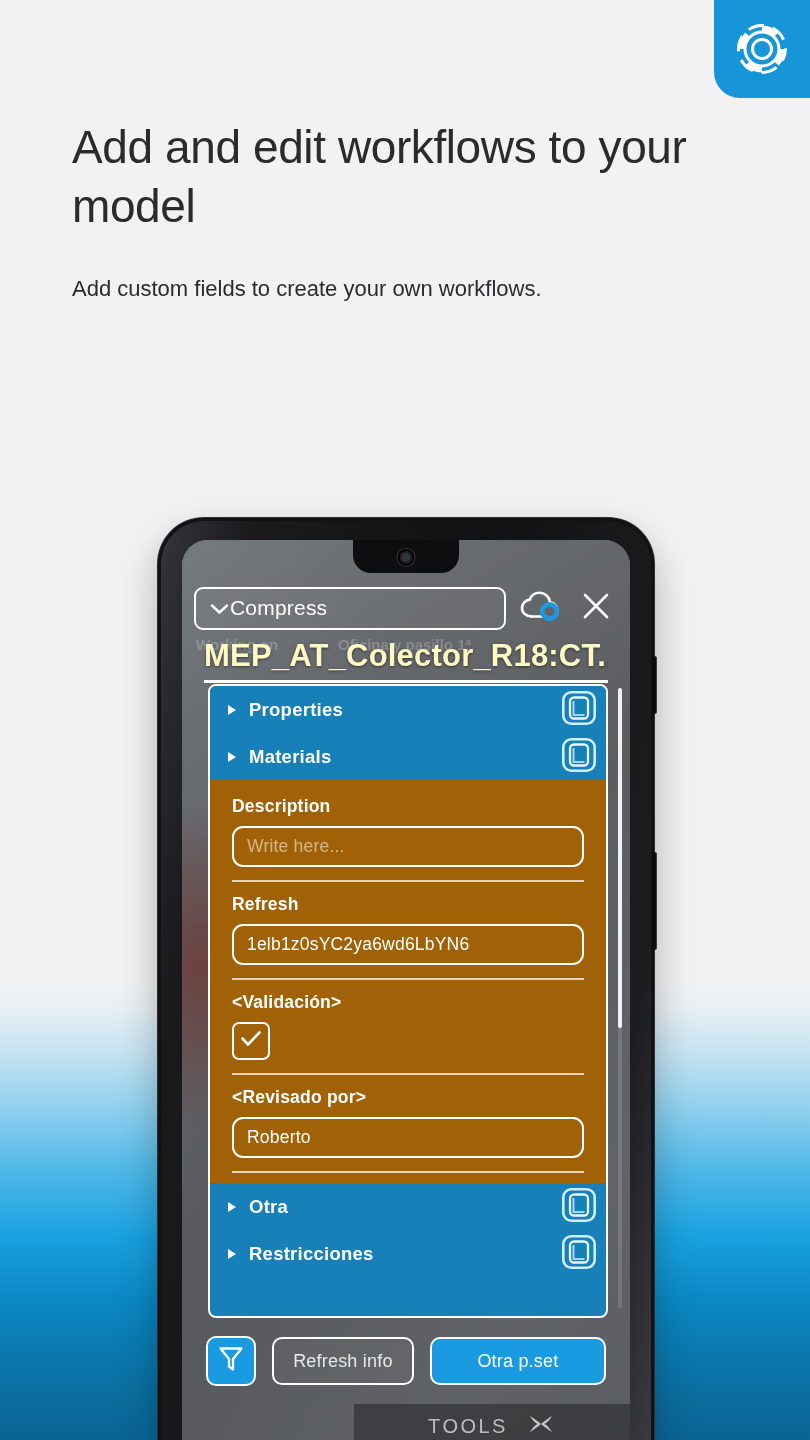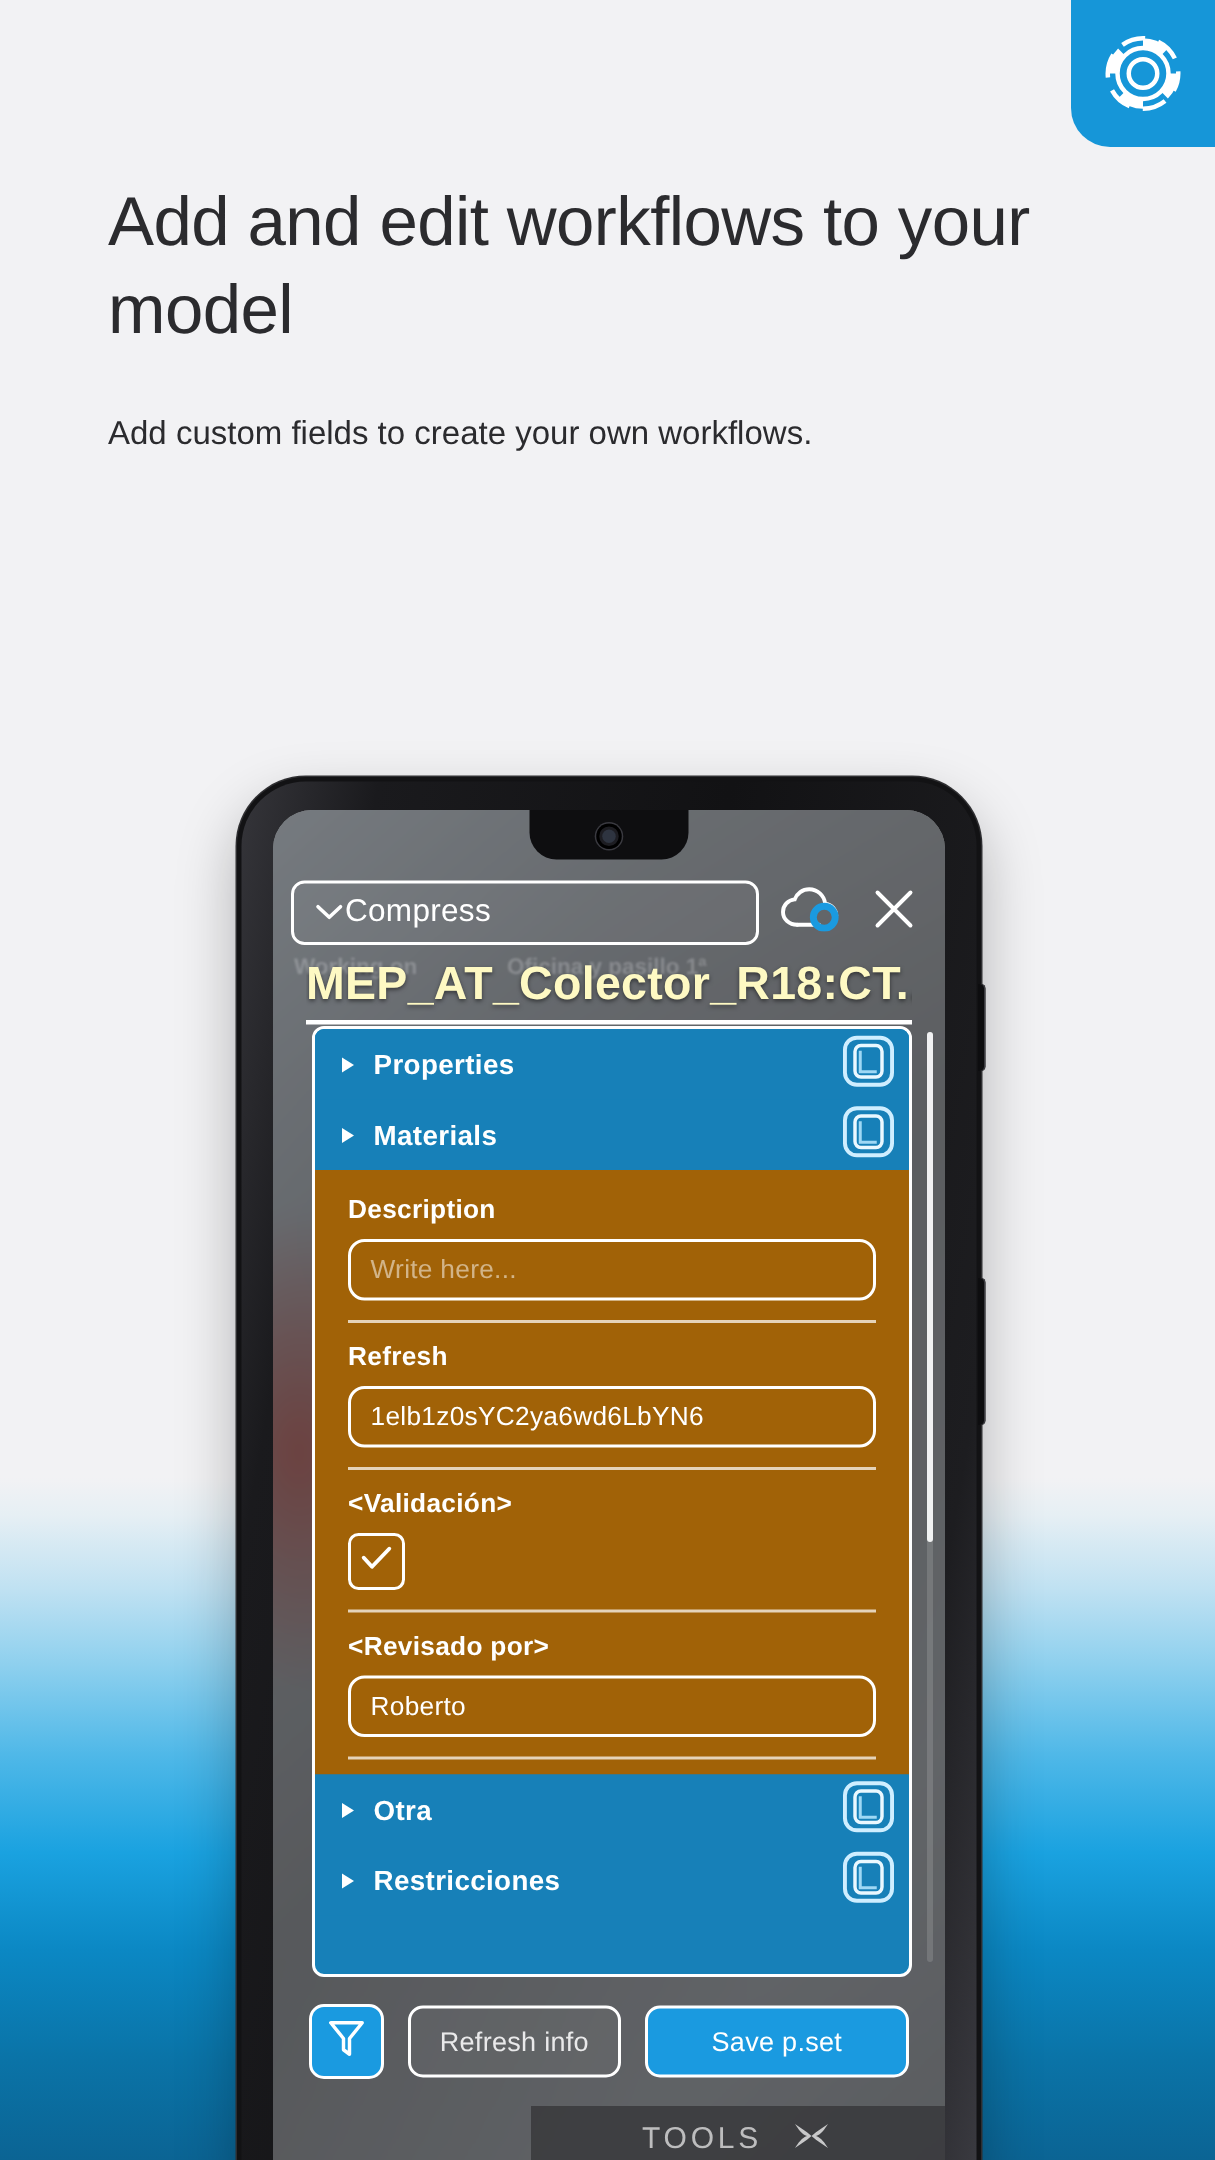--- a/index.html
+++ b/index.html
@@ -346,21 +346,21 @@
 
       <div id="bottombar">
         <div id="filter-btn">
           <span>
             <svg width="26" height="28" viewBox="0 0 26 28" fill="none">
               <path d="M2.5 3.5 L23.5 3.5 L15 14 L15 24.5 L11 21.5 L11 14 Z" stroke="#fff" stroke-width="2.3" stroke-linejoin="round"></path>
             </svg>
           </span>
         </div>
         <div id="refresh-btn">Refresh info</div>
-        <div id="save-btn">Save p.set</div>
+        <div id="save-btn">Otra p.set</div>
       </div>
 
       <div id="tools-bar">
         <span id="tools-label">TOOLS</span>
         <span>
           <svg width="30" height="30" viewBox="0 0 30 30" fill="none">
             <path d="M15 15 C11 11.5 7 9 4 7 C6 10 8.5 14 12 15 C8.5 16 6 20 4 23 C7 21 11 18.5 15 15 Z" fill="#c8c8c9"></path>
             <path d="M15 15 C19 11.5 23 9 26 7 C24 10 21.5 14 18 15 C21.5 16 24 20 26 23 C23 21 19 18.5 15 15 Z" fill="#c8c8c9"></path>
           </svg>
         </span>

